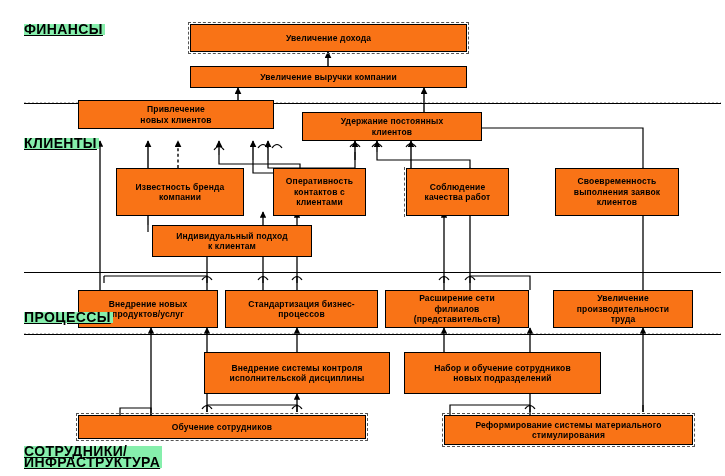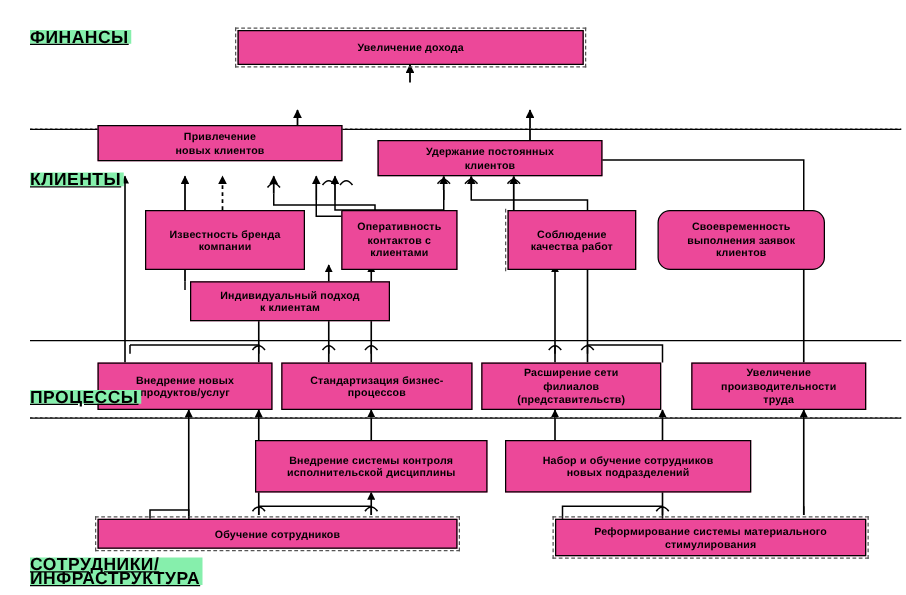--- a/index.html
+++ b/index.html
@@ -17,21 +17,21 @@
   }
   svg#wires{
     position:absolute;
     left:0; top:0;
     width:725px; height:476px;
     pointer-events:none;
   }
   .node{
     position:absolute;
     box-sizing:border-box;
-    background:#ec4899;
+    background:#f97316;
     border:1px solid #000000;
     display:flex;
     align-items:center;
     justify-content:center;
     text-align:center;
     font-weight:bold;
     font-size:8.5px;
     line-height:10.5px;
     color:#000000;
     letter-spacing:0.15px;
@@ -186,38 +186,39 @@
   </svg>
 
   <div class="perspective-label" style="left: 24px; top: 24px; white-space: pre-line;">ФИНАНСЫ</div>
   <div class="perspective-label" style="left: 24px; top: 138px; white-space: pre-line; text-decoration: underline;">КЛИЕНТЫ</div>
   <div class="perspective-label" style="left: 24px; top: 312px; white-space: pre-line;">ПРОЦЕССЫ</div>
   <div class="perspective-label" style="left: 24px; top: 446px; white-space: pre-line;">СОТРУДНИКИ/
 ИНФРАСТРУКТУРА</div>
 
   <div class="node dashed-shadow" style="left: 190px; top: 24px; width: 277px; height: 28px; white-space: pre-line;">Увеличение дохода</div>
 
+  <div class="node" style="left: 190px; top: 66px; width: 277px; height: 22px; white-space: pre-line;">Увеличение выручки компании</div>
 
   <div class="node" style="left: 78px; top: 100px; width: 196px; height: 29px; white-space: pre-line;">Привлечение
 новых клиентов</div>
 
   <div class="node" style="left: 302px; top: 112px; width: 180px; height: 29px; white-space: pre-line;">Удержание постоянных
 клиентов</div>
 
   <div class="node" style="left: 116px; top: 168px; width: 128px; height: 48px; white-space: pre-line;">Известность бренда
 компании</div>
 
   <div class="node" style="left: 273px; top: 168px; width: 93px; height: 48px; white-space: pre-line;">Оперативность
 контактов с
 клиентами</div>
 
   <div class="node left-dash" style="left: 406px; top: 168px; width: 103px; height: 48px; white-space: pre-line;">Соблюдение
 качества работ</div>
 
-  <div class="node" style="left: 526px; top: 168px; width: 134px; height: 48px; white-space: pre-line; border-radius: 10px;">Своевременность
+  <div class="node" style="left: 555px; top: 168px; width: 124px; height: 48px; white-space: pre-line;">Своевременность
 выполнения заявок
 клиентов</div>
 
   <div class="node" style="left: 152px; top: 225px; width: 160px; height: 32px; white-space: pre-line;">Индивидуальный подход
 к клиентам</div>
 
   <div class="node" style="left: 78px; top: 290px; width: 140px; height: 38px; white-space: pre-line;">Внедрение новых
 продуктов/услуг</div>
 
   <div class="node" style="left: 225px; top: 290px; width: 153px; height: 38px; white-space: pre-line;">Стандартизация бизнес-

